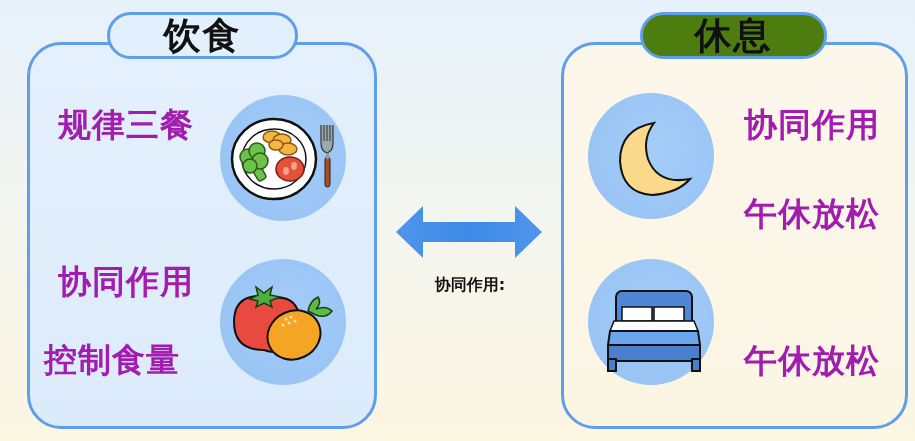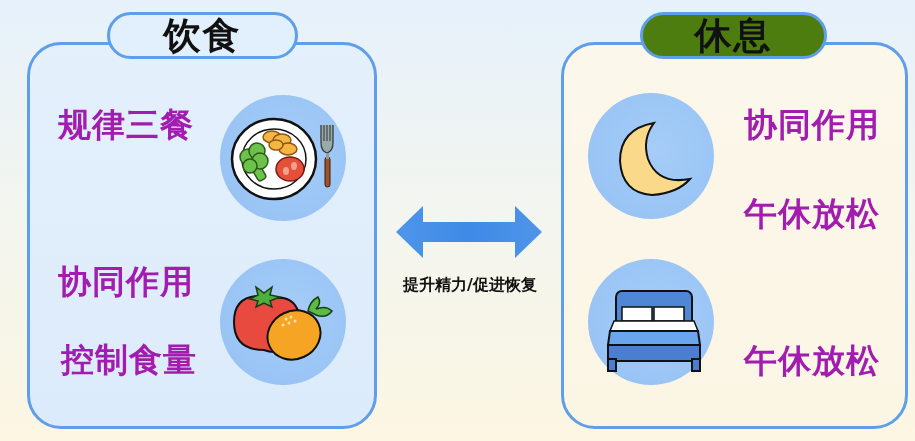--- a/index.html
+++ b/index.html
@@ -38,21 +38,21 @@
   }
 </style>
 </head>
 <body>
 
 <div class="panel left"></div>
 <div class="pill left">饮食</div>
 
 <div class="label" style="left:58px; top:105px;">规律三餐</div>
 <div class="label" style="left:58px; top:262px;">协同作用</div>
-<div class="label" style="left:61px; top:340px;">控制食量</div>
+<div class="label" style="left:44px; top:340px;">控制食量</div>
 
 <div class="icon-circle" style="left:220px; top:95px;">
   <svg width="126" height="126" viewBox="0 0 126 126">
     <ellipse cx="54" cy="64" rx="42" ry="40" fill="#fff" stroke="#111" stroke-width="2.5"></ellipse>
     <ellipse cx="54" cy="64" rx="32" ry="30" fill="#fff" stroke="#111" stroke-width="1.5"></ellipse>
 
     <g fill="#f5b544" stroke="#8a5a10" stroke-width="1.5">
       <ellipse cx="52" cy="42" rx="9" ry="6"></ellipse>
       <ellipse cx="62" cy="45" rx="9" ry="6"></ellipse>
       <ellipse cx="68" cy="54" rx="9" ry="6"></ellipse>
@@ -102,21 +102,21 @@
   <defs>
     <linearGradient id="ag" x1="0" x2="1">
       <stop offset="0" stop-color="#4f95ea"></stop>
       <stop offset="0.5" stop-color="#3e8ae6"></stop>
       <stop offset="1" stop-color="#4f95ea"></stop>
     </linearGradient>
   </defs>
   <path d="M0 26 L27 0 L27 16 L119 16 L119 0 L146 26 L119 52 L119 36 L27 36 L27 52 Z" fill="url(#ag)"></path>
 </svg>
 <div class="caption">
-  <div>提升精力/促进恢复</div>
+  <div>协同作用:</div>
 </div>
 
 <div class="panel right"></div>
 <div class="pill right">休息</div>
 
 <div class="label" style="left:744px; top:105px;">协同作用</div>
 <div class="label" style="left:744px; top:194px;">午休放松</div>
 <div class="label" style="left:744px; top:341px;">午休放松</div>
 
 <div class="icon-circle" style="left:588px; top:93px;">

